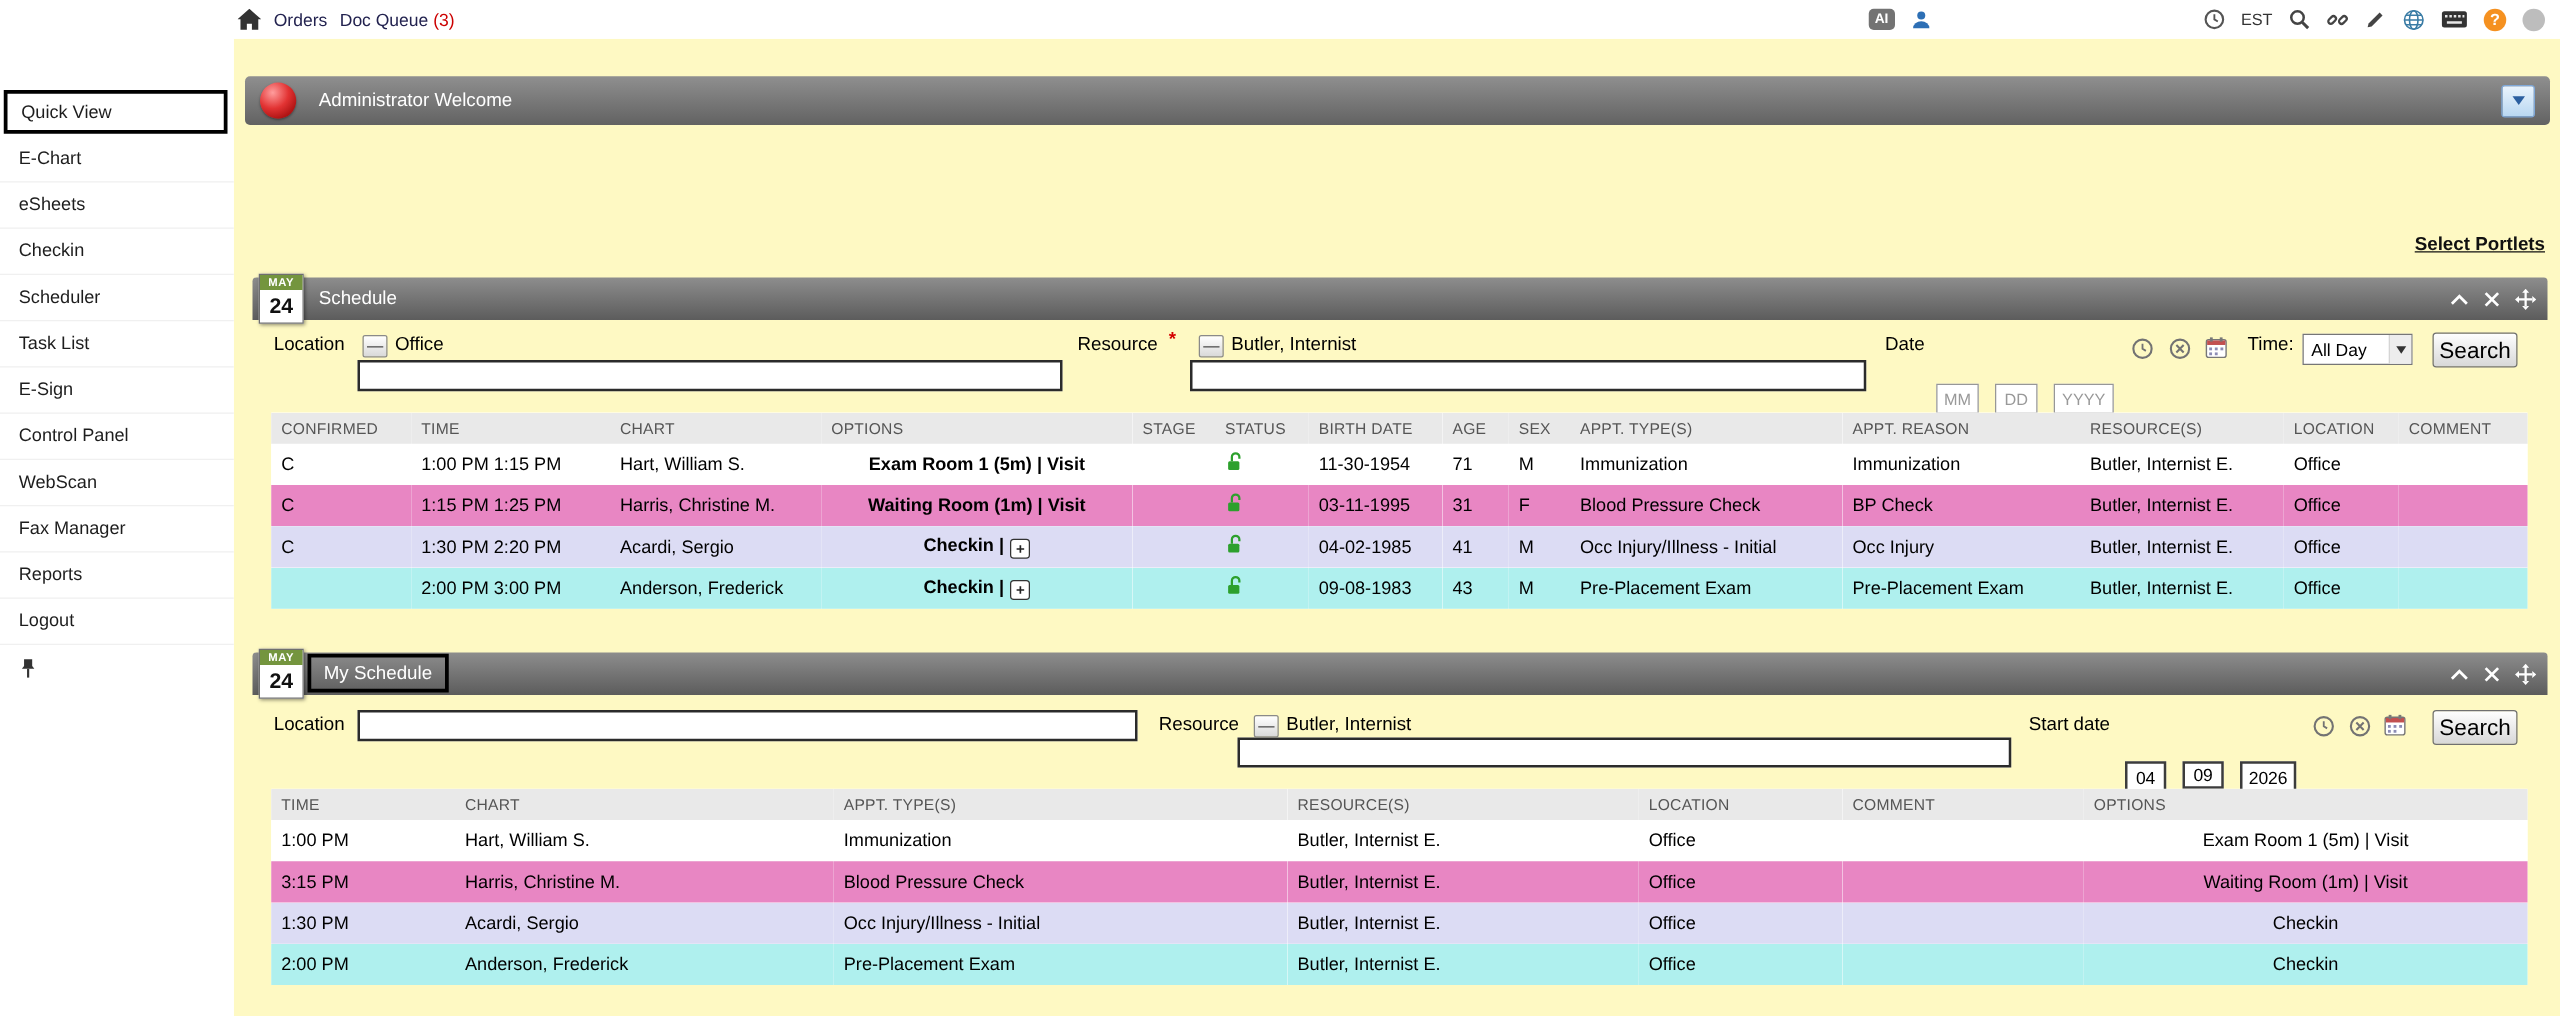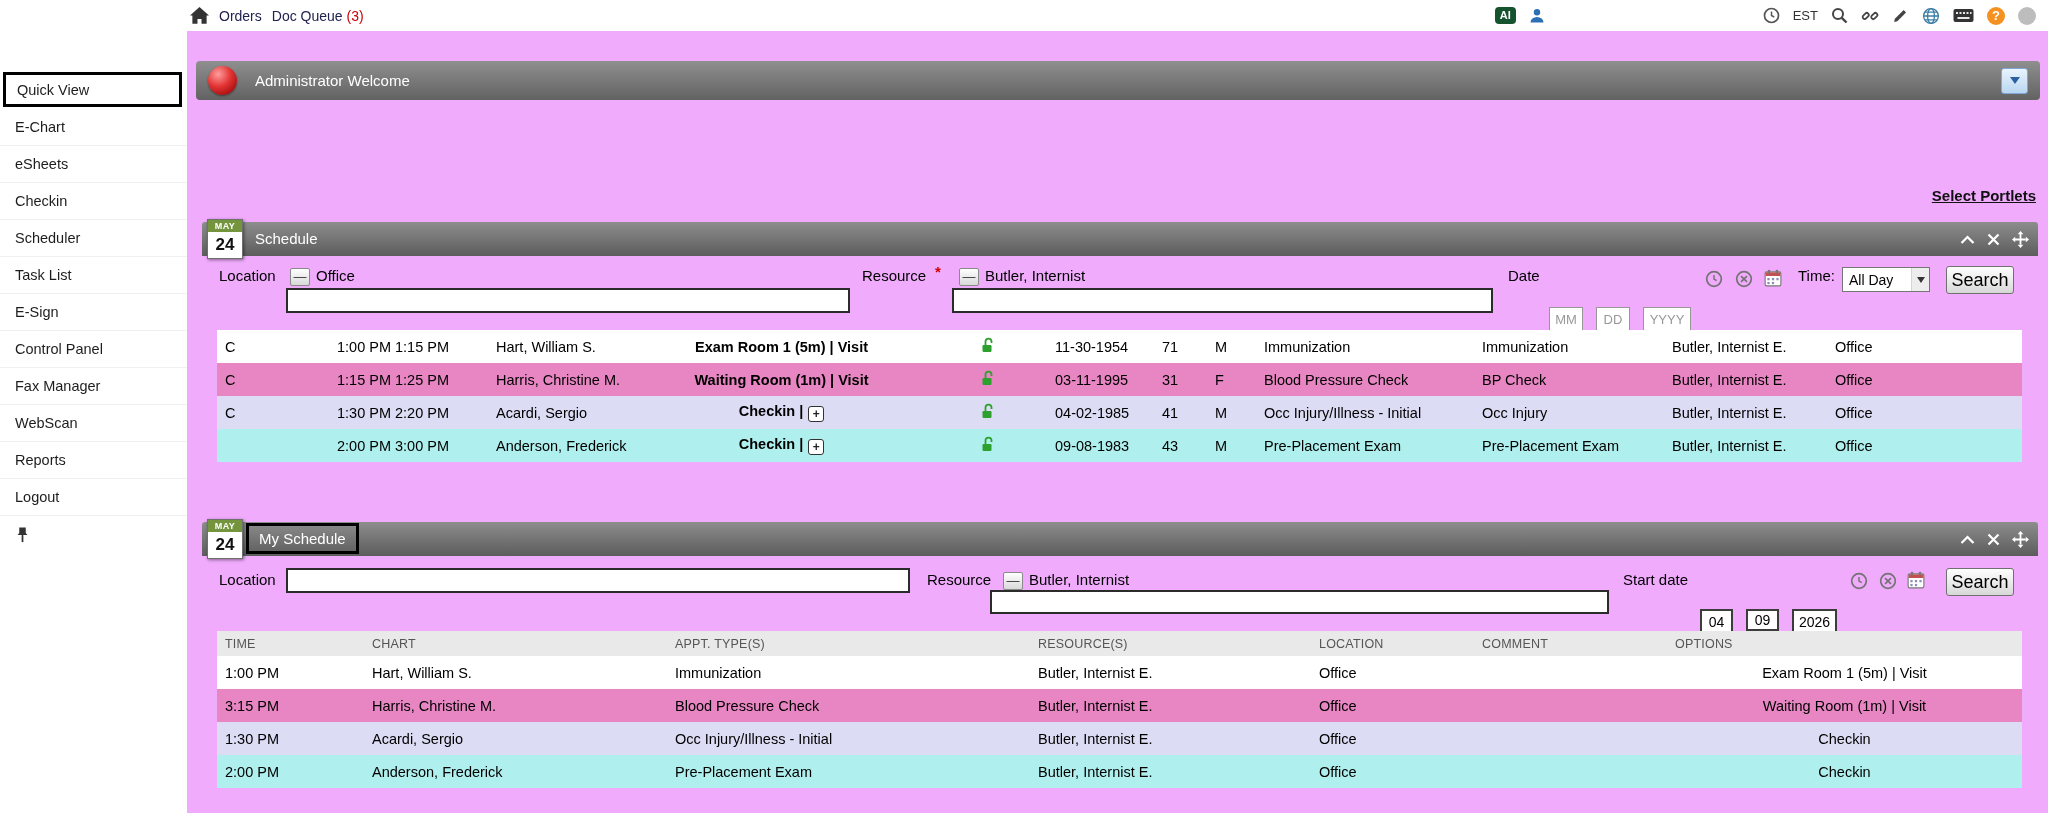--- a/index.html
+++ b/index.html
@@ -6,38 +6,38 @@
   body{width:2048px;height:813px;position:relative;overflow:hidden;background:#fff;
        font-family:"Liberation Sans","DejaVu Sans",sans-serif;color:#000;}
 
   
   .topbar{position:absolute;top:0;left:0;width:2048px;height:31px;background:#fff;
           display:flex;align-items:center;z-index:6;}
   .tb-home{margin-left:190px;display:flex;align-items:center;cursor:pointer;}
   .tb-link{font-size:14px;color:#22224f;margin-left:10px;cursor:pointer;white-space:nowrap;}
   .tb-count{color:#cc0000;}
   .tb-right{margin-left:auto;display:flex;align-items:center;gap:13px;padding-right:12px;}
-  .ai-badge{background:#14532d;color:#fff;font-size:11px;font-weight:bold;border-radius:4px;
+  .ai-badge{background:#737373;color:#fff;font-size:11px;font-weight:bold;border-radius:4px;
             padding:2px 5px;line-height:13px;}
   .tb-gap{width:192px;}
   .est{font-size:13px;color:#333;}
   .help-badge{width:18px;height:18px;border-radius:50%;background:#f59120;color:#fff;
               font-size:13px;font-weight:bold;display:flex;align-items:center;justify-content:center;}
   .avatar-dot{width:18px;height:18px;border-radius:50%;background:#bdbdbd;}
 
   
   .sidebar{position:absolute;top:31px;left:0;width:187px;bottom:0;background:#fff;z-index:5;}
   .side-items{padding-top:41px;}
   .side-item{height:37px;display:flex;align-items:center;padding-left:15px;font-size:14.5px;
              color:#1d1d1d;border-bottom:1px solid #f0f0f0;cursor:pointer;box-sizing:border-box;}
   .side-item.hl{border:3px solid #000;height:35px;margin:0 5px 2px 3px;padding-left:11px;}
   .pin-row{height:37px;display:flex;align-items:center;padding-left:16px;}
 
   
-  .main{position:absolute;top:31px;left:187px;right:0;bottom:0;background:#f0abfc;}
+  .main{position:absolute;top:31px;left:187px;right:0;bottom:0;background:#fef9c3;}
 
   
   .welcome{position:absolute;left:9px;right:8px;top:30px;height:39px;border-radius:4px;
            background:linear-gradient(#8f8f8f,#626262);display:flex;align-items:center;}
   .red-sphere{width:29px;height:29px;border-radius:50%;margin-left:12px;
               background:radial-gradient(circle at 35% 28%,#ff9d9d,#e23333 45%,#8f0000 95%);
               box-shadow:0 1px 2px rgba(0,0,0,.4);}
   .welcome-title{color:#fff;font-size:15px;margin-left:18px;}
   .chev-btn{margin-left:auto;margin-right:12px;width:25px;height:24px;border-radius:3px;
             border:1px solid #7fa8d8;background:linear-gradient(#eaf4fd,#b9d7f1);
@@ -191,24 +191,24 @@
     <div class="side-item">
         <span>Task List</span>
       </div>
     <div class="side-item">
         <span>E-Sign</span>
       </div>
     <div class="side-item">
         <span>Control Panel</span>
       </div>
     <div class="side-item">
+        <span>WebScan</span>
+      </div>
+    <div class="side-item">
         <span>Fax Manager</span>
-      </div>
-    <div class="side-item">
-        <span>WebScan</span>
       </div>
     <div class="side-item">
         <span>Reports</span>
       </div>
     <div class="side-item">
         <span>Logout</span>
       </div>
     <div class="pin-row">
       <span style="display:flex;">
         <svg width="13" height="17" viewBox="0 0 12 15">
@@ -320,20 +320,36 @@
           <col style="width:107px">
           <col style="width:53px">
         <col style="width:49px">
           <col style="width:218px">
           <col style="width:190px">
           <col style="width:163px">
         <col style="width:92px">
           <col style="width:103px">
       </colgroup>
       <tbody>
+          <tr>
+        <th>CONFIRMED</th>
+        <th>TIME</th>
+        <th>CHART</th>
+        <th class="center">OPTIONS</th>
+        <th>STAGE</th>
+        <th>STATUS</th>
+        <th>BIRTH DATE</th>
+        <th>AGE</th>
+        <th>SEX</th>
+        <th>APPT. TYPE(S)</th>
+        <th>APPT. REASON</th>
+        <th>RESOURCE(S)</th>
+        <th>LOCATION</th>
+        <th>COMMENT</th>
+      </tr>
 
       <tr style="background: rgb(255, 255, 255);">
         <td>C</td>
         <td>1:00 PM 1:15 PM</td>
         <td>Hart, William S.</td>
         <td class="center"><span class="bold">Exam Room 1 (5m) | Visit</span></td>
         <td></td>
         <td><svg width="16" height="17" viewBox="0 0 16 17">
                 <path d="M5.5 8V4.6a3 3 0 0 1 6 0V6" fill="none" stroke="#2da02d" stroke-width="1.8"></path>
                 <rect x="2.5" y="8" width="9" height="7" rx="1.2" fill="#2da02d"></rect>

